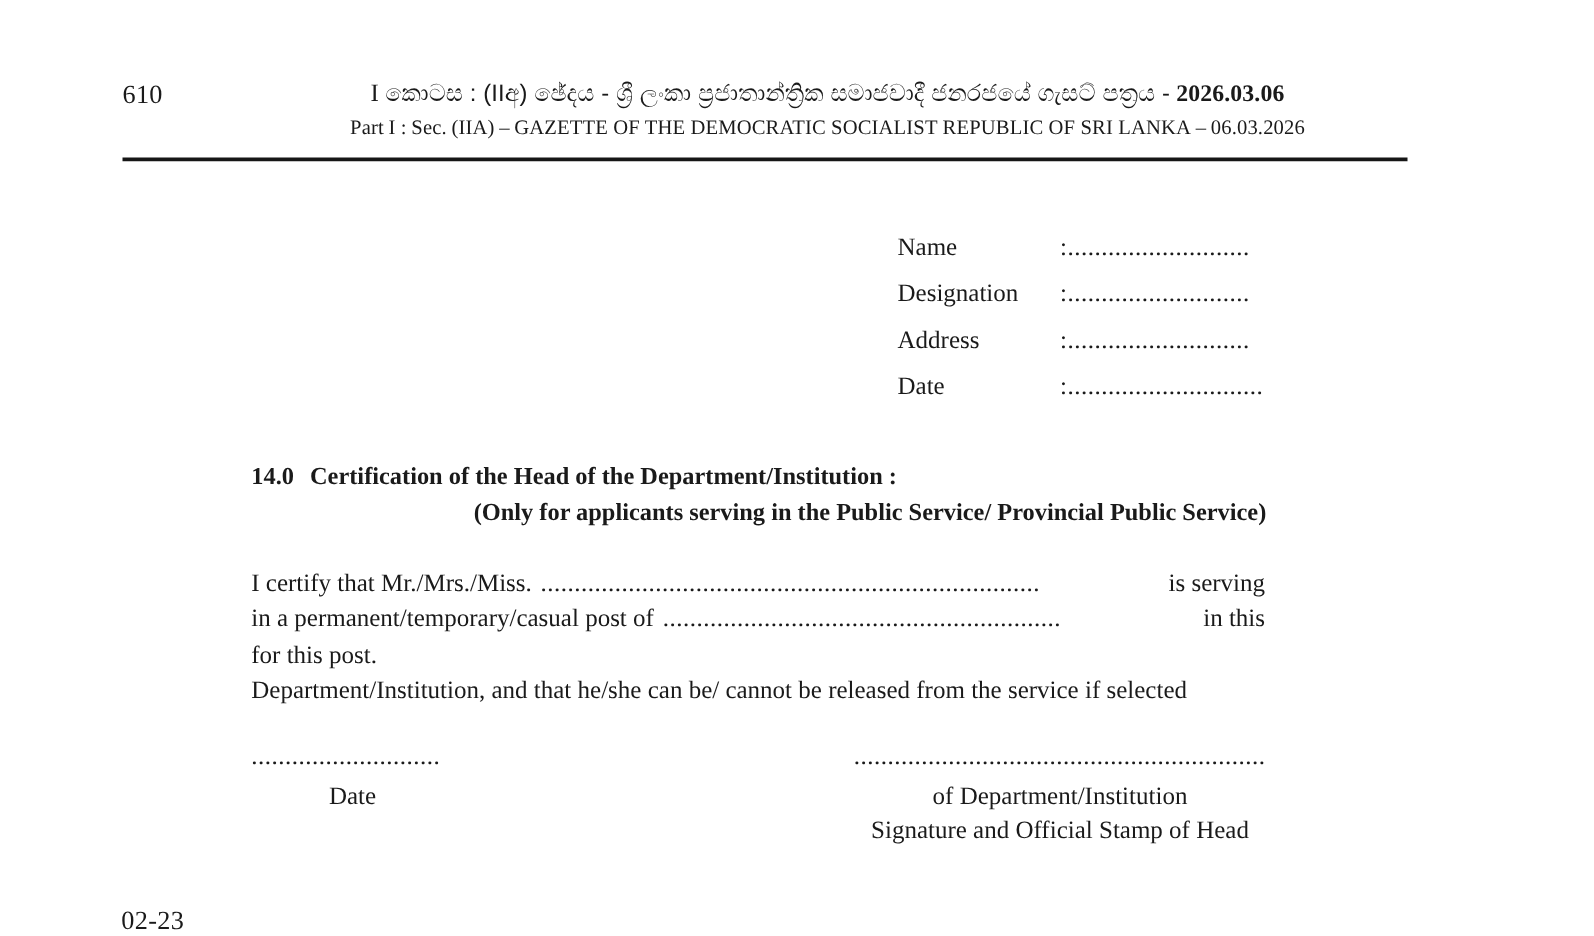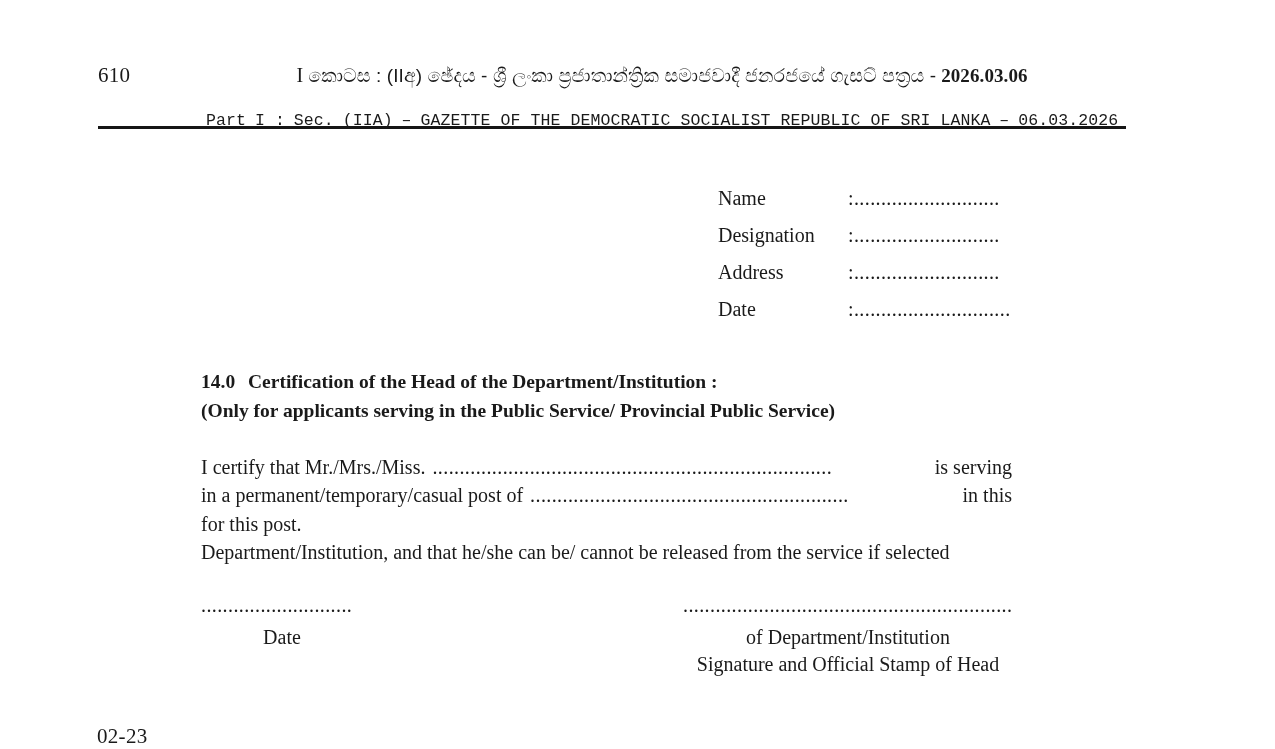--- a/index.html
+++ b/index.html
@@ -58,24 +58,23 @@
     margin-top: 44px;
   }
   .title-sinhala .datestamp {
     font-family: "Liberation Serif", serif;
     font-weight: bold;
     font-size: 19px;
   }
   .title-english {
     font-size: 14.6px;
     line-height: 1.45;
-    margin-top: 20px;
+    margin-top: 1px;
     white-space: nowrap;
     letter-spacing: 0.1px;
-    font-family: Liberation Mono, monospace;
   }
   .sc-word { font-size: 16.5px; }
 
   .header-rule {
     position: absolute;
     left: 98px;
     top: 126px;
     width: 1028px;
     height: 3px;
     background: #161616;
@@ -107,21 +106,21 @@
     position: absolute;
     left: 201px;
     top: 368px;
     width: 812px;
     font-size: 19.5px;
     font-weight: bold;
     line-height: 28.5px;
   }
   .heading-line1 { white-space: nowrap; }
   .heading-num { display: inline-block; width: 47px; }
-  .heading-line2 { white-space: nowrap; }
+  .heading-line2 { white-space: nowrap; text-align: right; }
 
   
   .certify {
     position: absolute;
     left: 201px;
     top: 453px;
     width: 811px;
     font-size: 20px;
     line-height: 28.4px;
   }

